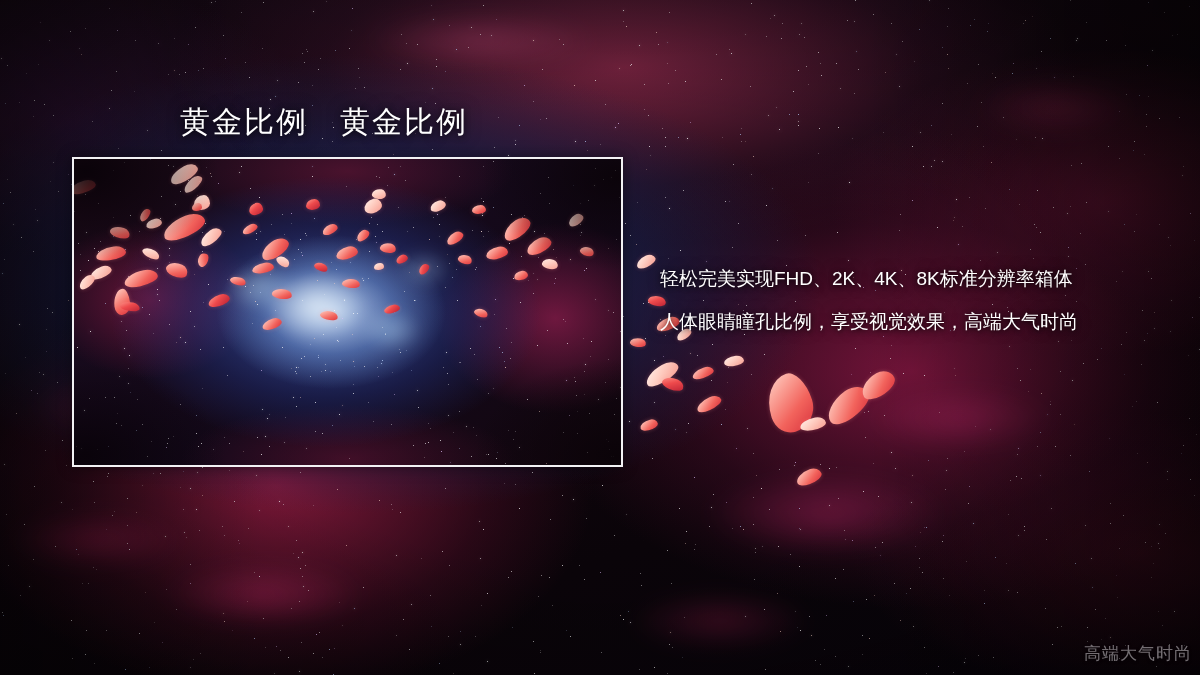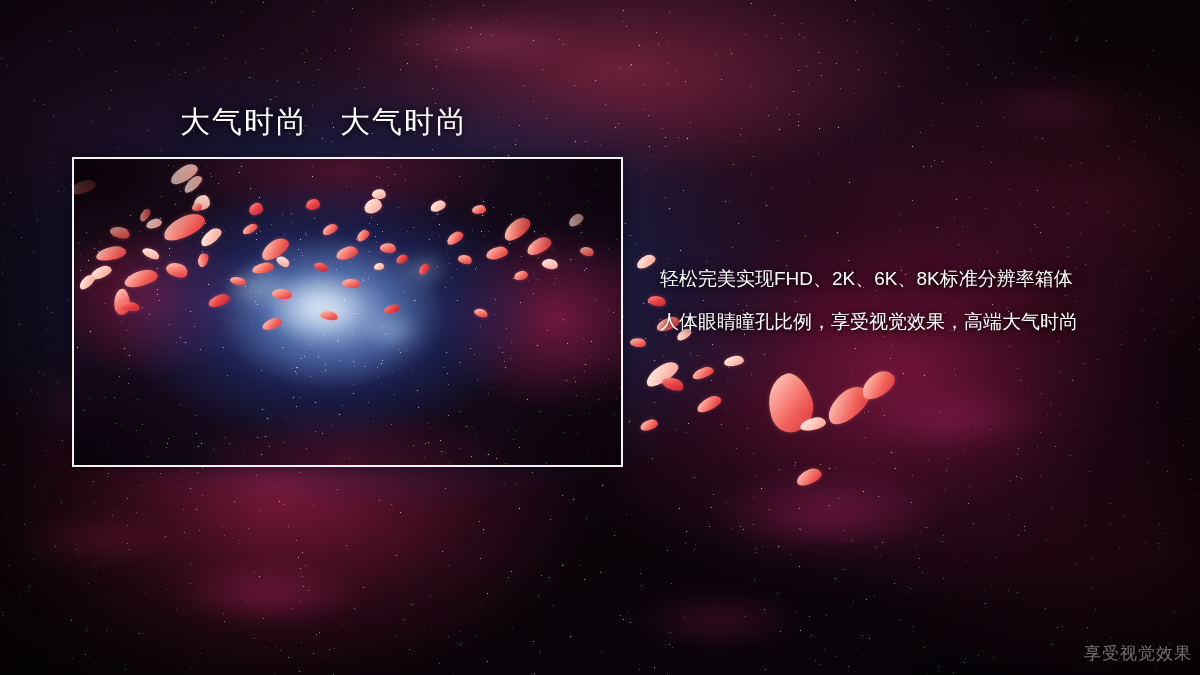--- a/index.html
+++ b/index.html
@@ -1334,21 +1334,21 @@
       <div class="petal" style="left:860px;top:374px;width:36px;height:22px;transform:rotate(-30deg);opacity:1;"></div>
       <div class="petal" style="left:796px;top:470px;width:26px;height:14px;transform:rotate(-20deg);opacity:1;"></div>
       <div class="petal" style="left:656px;top:318px;width:24px;height:12px;transform:rotate(-18deg);opacity:1;"></div>
       <div class="petal deep" style="left:648px;top:296px;width:18px;height:10px;transform:rotate(14deg);opacity:1;"></div>
       <div class="petal pale" style="left:676px;top:330px;width:16px;height:9px;transform:rotate(-30deg);opacity:1;"></div>
       <div class="petal pale" style="left:636px;top:256px;width:20px;height:11px;transform:rotate(-24deg);opacity:1;"></div>
       <div class="petal" style="left:630px;top:338px;width:16px;height:9px;transform:rotate(10deg);opacity:1;"></div>
       <div class="petal" style="left:640px;top:420px;width:18px;height:10px;transform:rotate(-14deg);opacity:1;"></div>
     </div>
 
-  <div id="title">大气时尚　大气时尚</div>
+  <div id="title">黄金比例　黄金比例</div>
 
   <div id="picture-frame">
     <div class="frame-inner">
       <div class="frame-neb"></div>
       <div class="frame-glow"></div>
       <div class="stars" id="frame-stars">
           <i class="star-sm" style="left:226px;top:80px;opacity:0.95;background:#ffffff;"></i>
           <i class="star-sm" style="left:514px;top:41px;opacity:0.80;background:#ffffff;"></i>
           <i class="star-md" style="left:238px;top:7px;opacity:0.44;background:#bcd4ff;box-shadow:0 0 3px rgba(255,255,255,.7);"></i>
           <i class="star-md" style="left:459px;top:114px;opacity:0.28;background:#ffffff;box-shadow:0 0 3px rgba(255,255,255,.7);"></i>
@@ -1815,19 +1815,19 @@
           <div class="petal" style="left:188px;top:160px;width:20px;height:10px;transform:rotate(-16deg);opacity:1;"></div>
           <div class="petal" style="left:246px;top:152px;width:18px;height:9px;transform:rotate(14deg);opacity:1;"></div>
           <div class="petal deep" style="left:310px;top:146px;width:16px;height:8px;transform:rotate(-10deg);opacity:1;"></div>
           <div class="petal" style="left:400px;top:150px;width:14px;height:8px;transform:rotate(24deg);opacity:1;"></div>
         </div>
       <div class="frame-corner-dark"></div>
     </div>
   </div>
 
   <div id="body-copy">
-    <div class="line">轻松完美实现FHD、2K、6K、8K标准分辨率箱体</div>
+    <div class="line">轻松完美实现FHD、2K、4K、8K标准分辨率箱体</div>
     <div class="line">人体眼睛瞳孔比例，享受视觉效果，高端大气时尚</div>
   </div>
 
-  <div id="watermark">享受视觉效果</div>
+  <div id="watermark">高端大气时尚</div>
 
 </div>
 
 </body></html>

